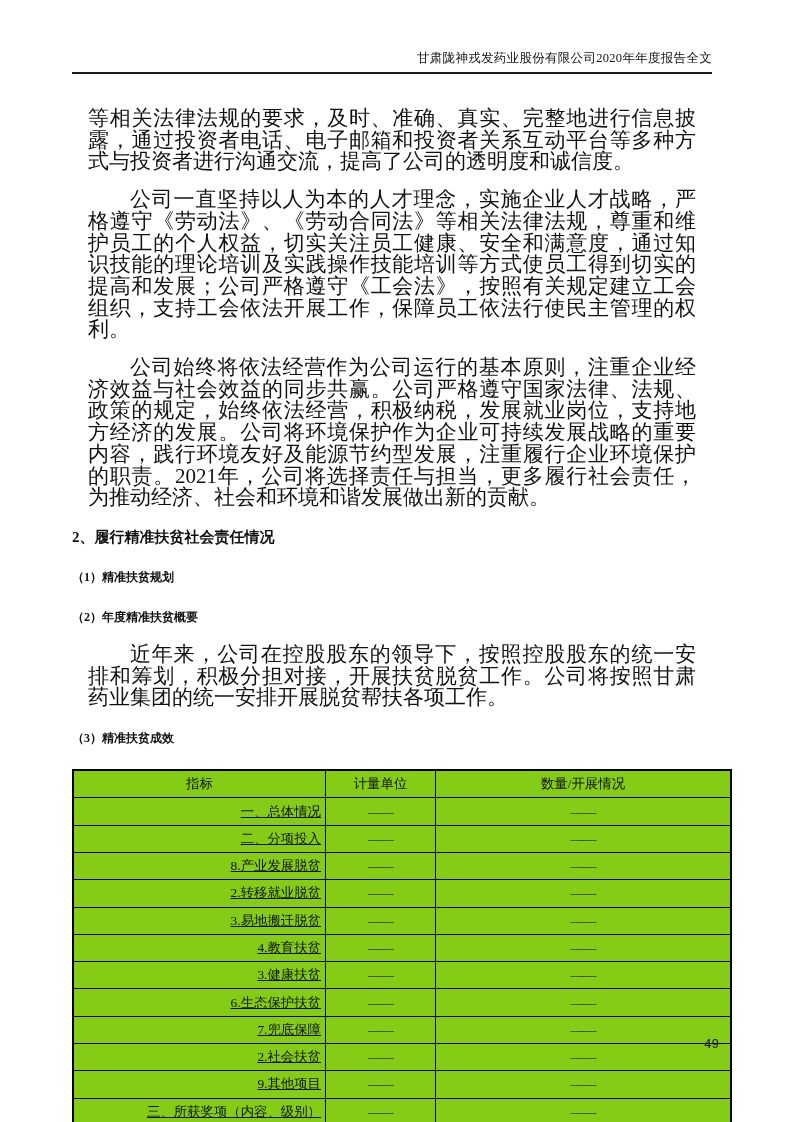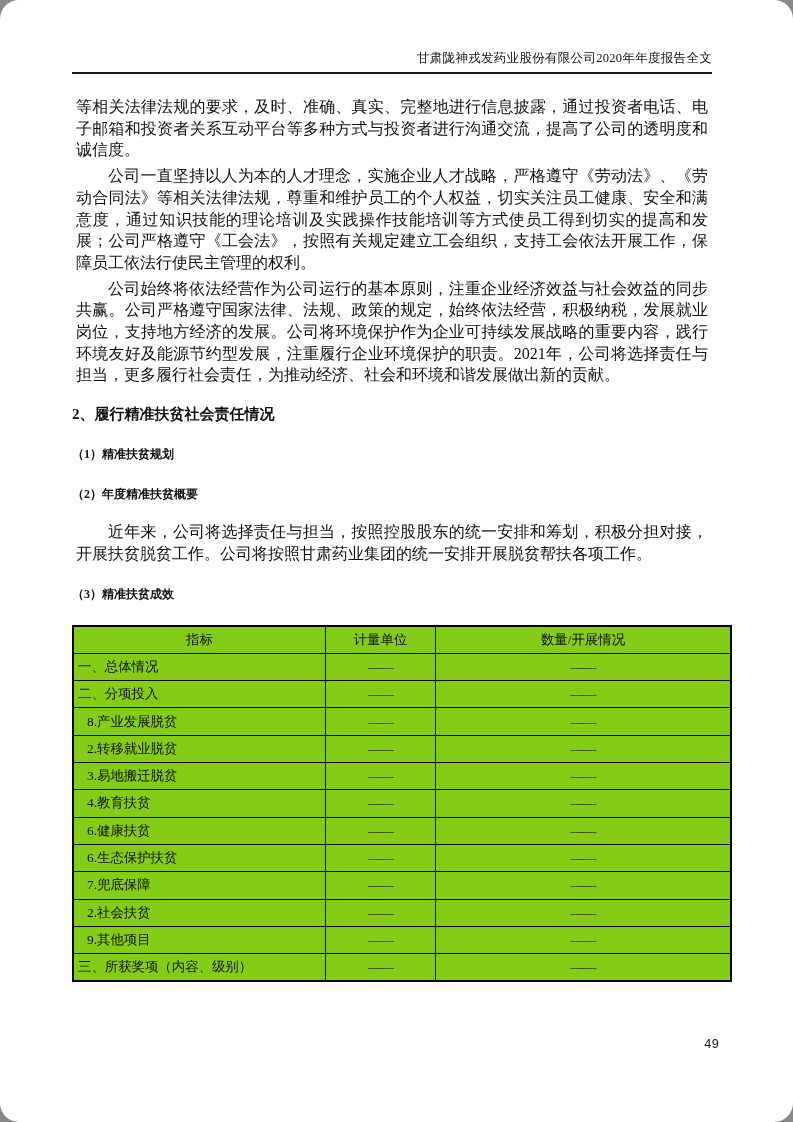--- a/index.html
+++ b/index.html
@@ -4,38 +4,37 @@
 <style>
   html,body{margin:0;padding:0;background:#888;}
   .page{
     position:relative;
     width:793px;height:1122px;
     background:#ffffff;
     font-family:"Liberation Serif","DejaVu Serif",serif;
     color:#111;
     overflow:hidden;
     margin:0 auto;
-    border-radius:19px;
   }
   .running-header{
     position:absolute;
     top:50px;left:72px;width:640px;
     text-align:right;
     font-size:12.5px;
     letter-spacing:0.3px;
     padding-bottom:5px;
     border-bottom:2px solid #1c1c1c;
   }
   .content{
     position:absolute;
     top:92px;left:72px;width:640px;
   }
   .para{
-    margin:4px;
-    font-size:16px;
+    margin:16px;
+    font-size:21px;
     line-height:21.7px;
     text-align:justify;
     text-justify:inter-ideograph;
     word-break:break-all;
   }
   .para.indent{text-indent:2em;}
   .h-main{
     margin:17px 0 0 0;
     font-size:15px;
     font-weight:bold;
@@ -62,21 +61,21 @@
     height:26.3px;
     padding:0 4px;
     overflow:hidden;
     white-space:nowrap;
   }
   .poverty-table{border:2px solid #000;}
   .poverty-table th{text-align:center;}
   .col-label{width:243px;text-align:left;}
   .col-unit{width:101px;text-align:center;}
   .col-value{width:286px;text-align:center;}
-  td.cell-label{text-align:left;}
+  td.cell-label{text-align:right;text-decoration:underline;}
   td.cell-label.sub{padding-left:13px;}
   td.cell-dash{text-align:center;letter-spacing:-1px;color:#222;}
   .page-number{
     position:absolute;
     top:1038px;
     right:74px;
     font-size:12.5px;
     font-family:Liberation Mono, monospace;
   }
 </style>
@@ -94,21 +93,21 @@
     <p class="para indent">公司一直坚持以人为本的人才理念，实施企业人才战略，严格遵守《劳动法》、《劳动合同法》等相关法律法规，尊重和维护员工的个人权益，切实关注员工健康、安全和满意度，通过知识技能的理论培训及实践操作技能培训等方式使员工得到切实的提高和发展；公司严格遵守《工会法》，按照有关规定建立工会组织，支持工会依法开展工作，保障员工依法行使民主管理的权利。</p>
 
     <p class="para indent">公司始终将依法经营作为公司运行的基本原则，注重企业经济效益与社会效益的同步共赢。公司严格遵守国家法律、法规、政策的规定，始终依法经营，积极纳税，发展就业岗位，支持地方经济的发展。公司将环境保护作为企业可持续发展战略的重要内容，践行环境友好及能源节约型发展，注重履行企业环境保护的职责。2021年，公司将选择责任与担当，更多履行社会责任，为推动经济、社会和环境和谐发展做出新的贡献。</p>
 
     <h3 class="h-main">2、履行精准扶贫社会责任情况</h3>
 
     <h4 class="h-sub">（1）精准扶贫规划</h4>
 
     <h4 class="h-sub">（2）年度精准扶贫概要</h4>
 
-    <p class="para indent after-h">近年来，公司将选择责任与担当，按照控股股东的统一安排和筹划，积极分担对接，开展扶贫脱贫工作。公司将按照甘肃药业集团的统一安排开展脱贫帮扶各项工作。</p>
+    <p class="para indent after-h">近年来，公司在控股股东的领导下，按照控股股东的统一安排和筹划，积极分担对接，开展扶贫脱贫工作。公司将按照甘肃药业集团的统一安排开展脱贫帮扶各项工作。</p>
 
     <h4 class="h-sub">（3）精准扶贫成效</h4>
 
     <table class="poverty-table">
       <thead>
         <tr>
           <th class="col-label">指标</th>
           <th class="col-unit">计量单位</th>
           <th class="col-value">数量/开展情况</th>
         </tr>
@@ -144,21 +143,21 @@
     <td class="cell-dash">——</td>
   </tr>
 
   <tr>
     <td class="cell-label sub">4.教育扶贫</td>
     <td class="cell-dash">——</td>
     <td class="cell-dash">——</td>
   </tr>
 
   <tr>
-    <td class="cell-label sub">6.健康扶贫</td>
+    <td class="cell-label sub">3.健康扶贫</td>
     <td class="cell-dash">——</td>
     <td class="cell-dash">——</td>
   </tr>
 
   <tr>
     <td class="cell-label sub">6.生态保护扶贫</td>
     <td class="cell-dash">——</td>
     <td class="cell-dash">——</td>
   </tr>
 

